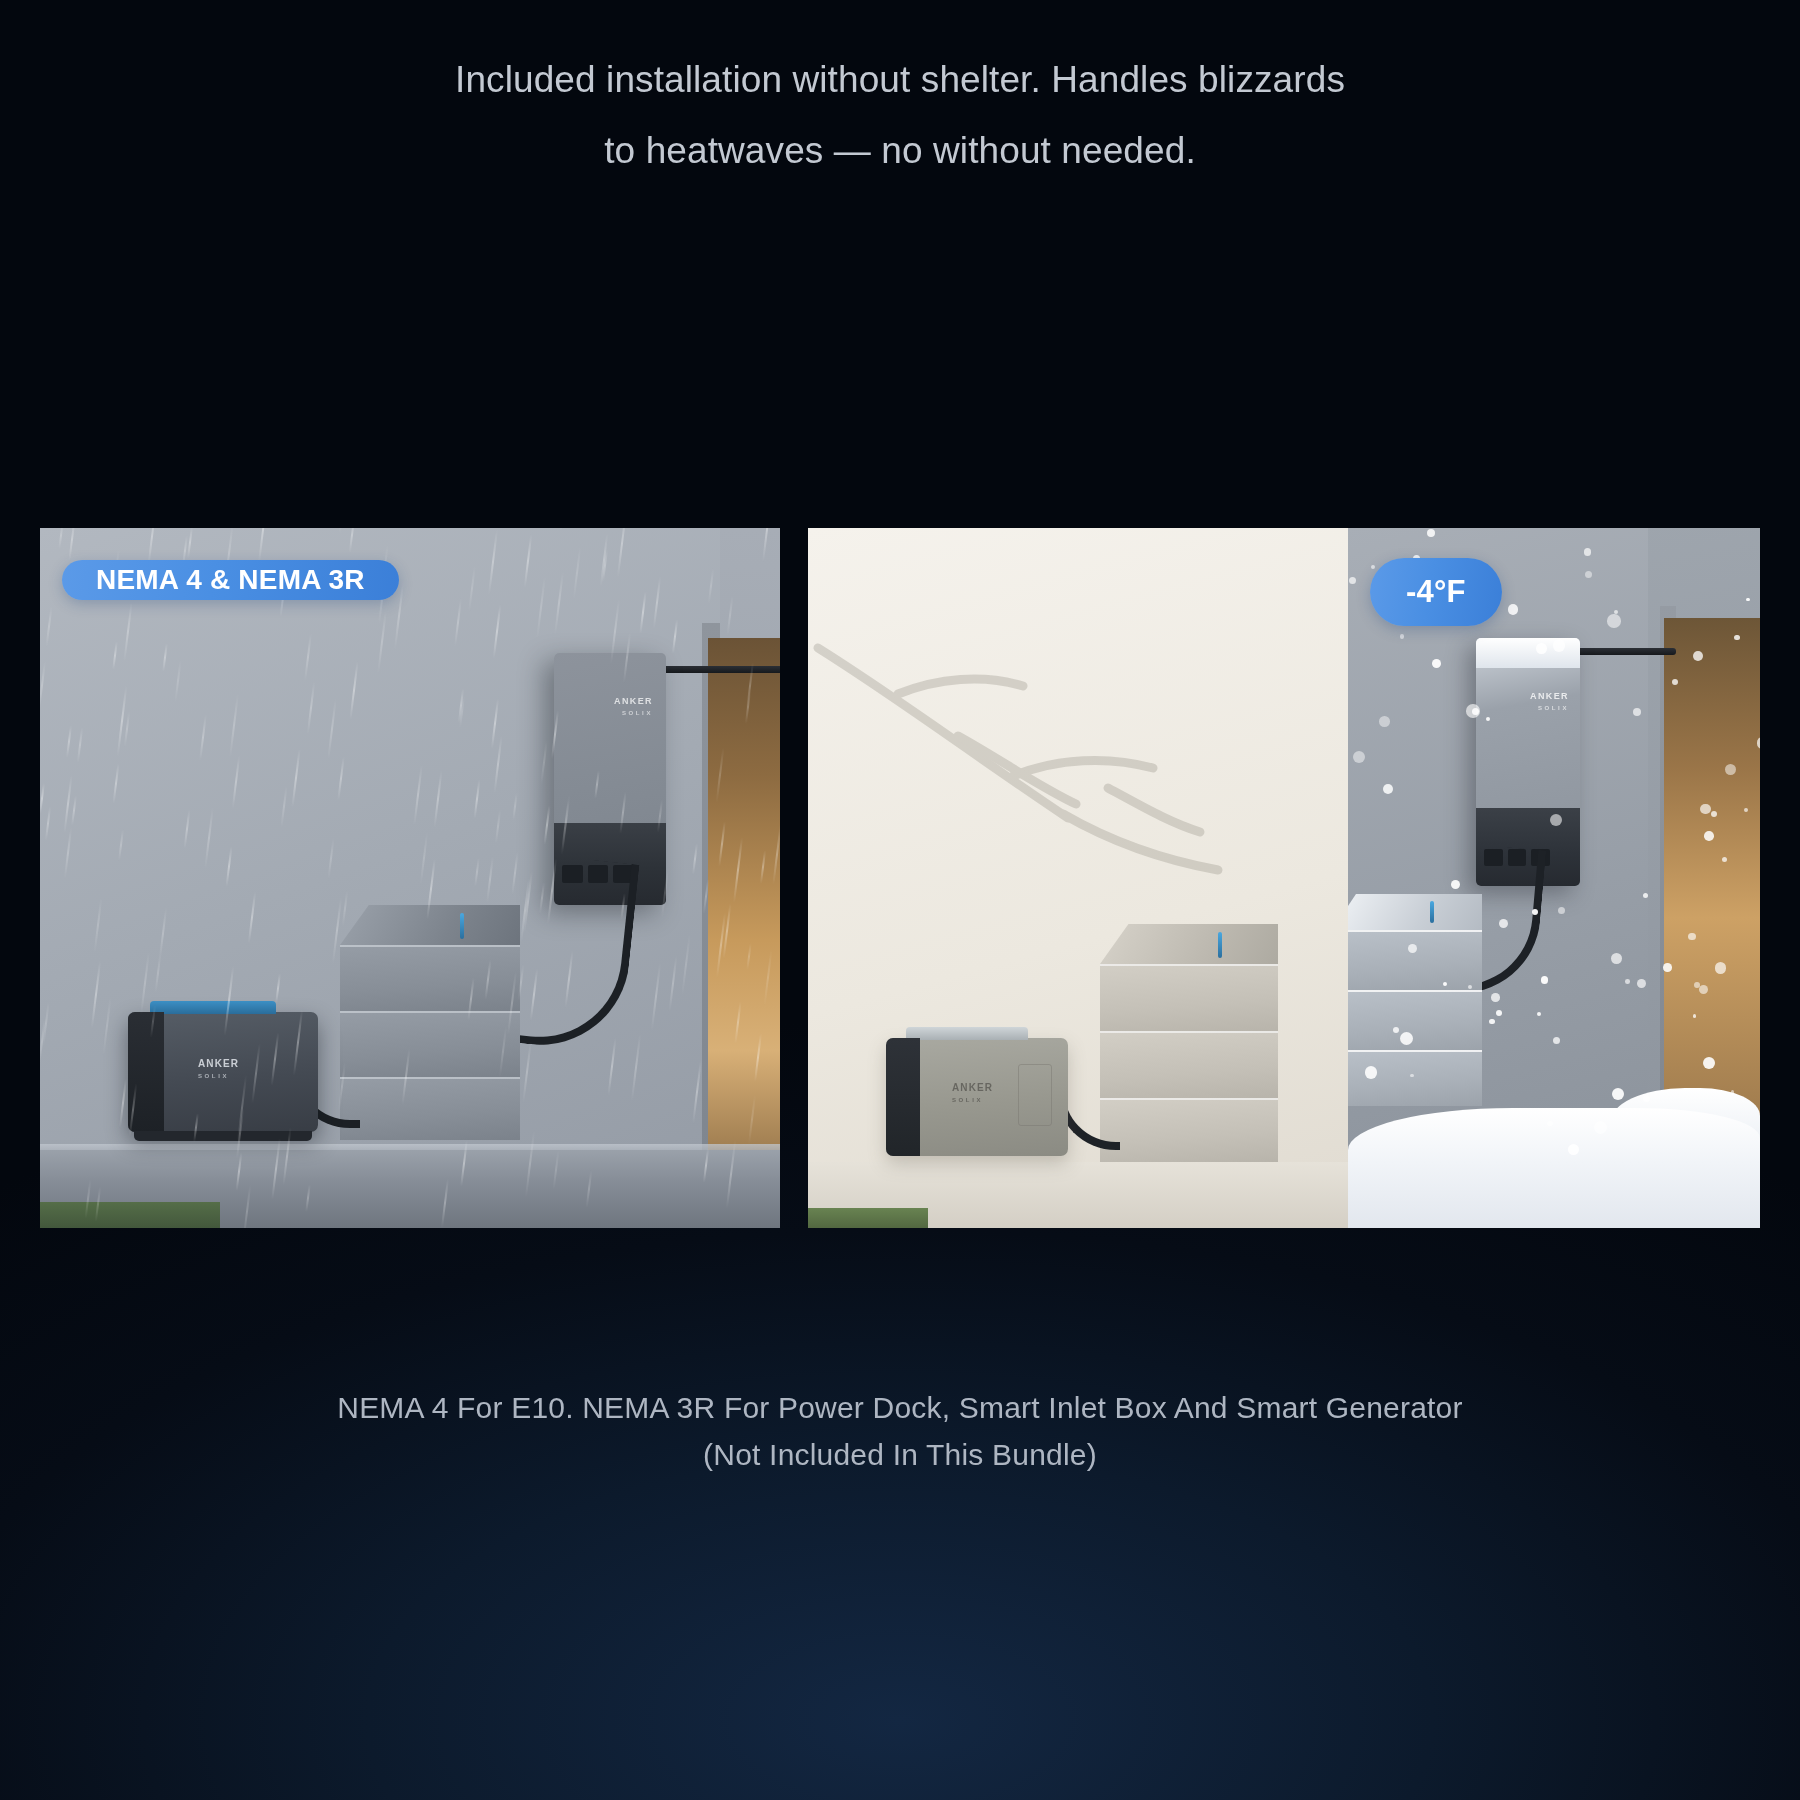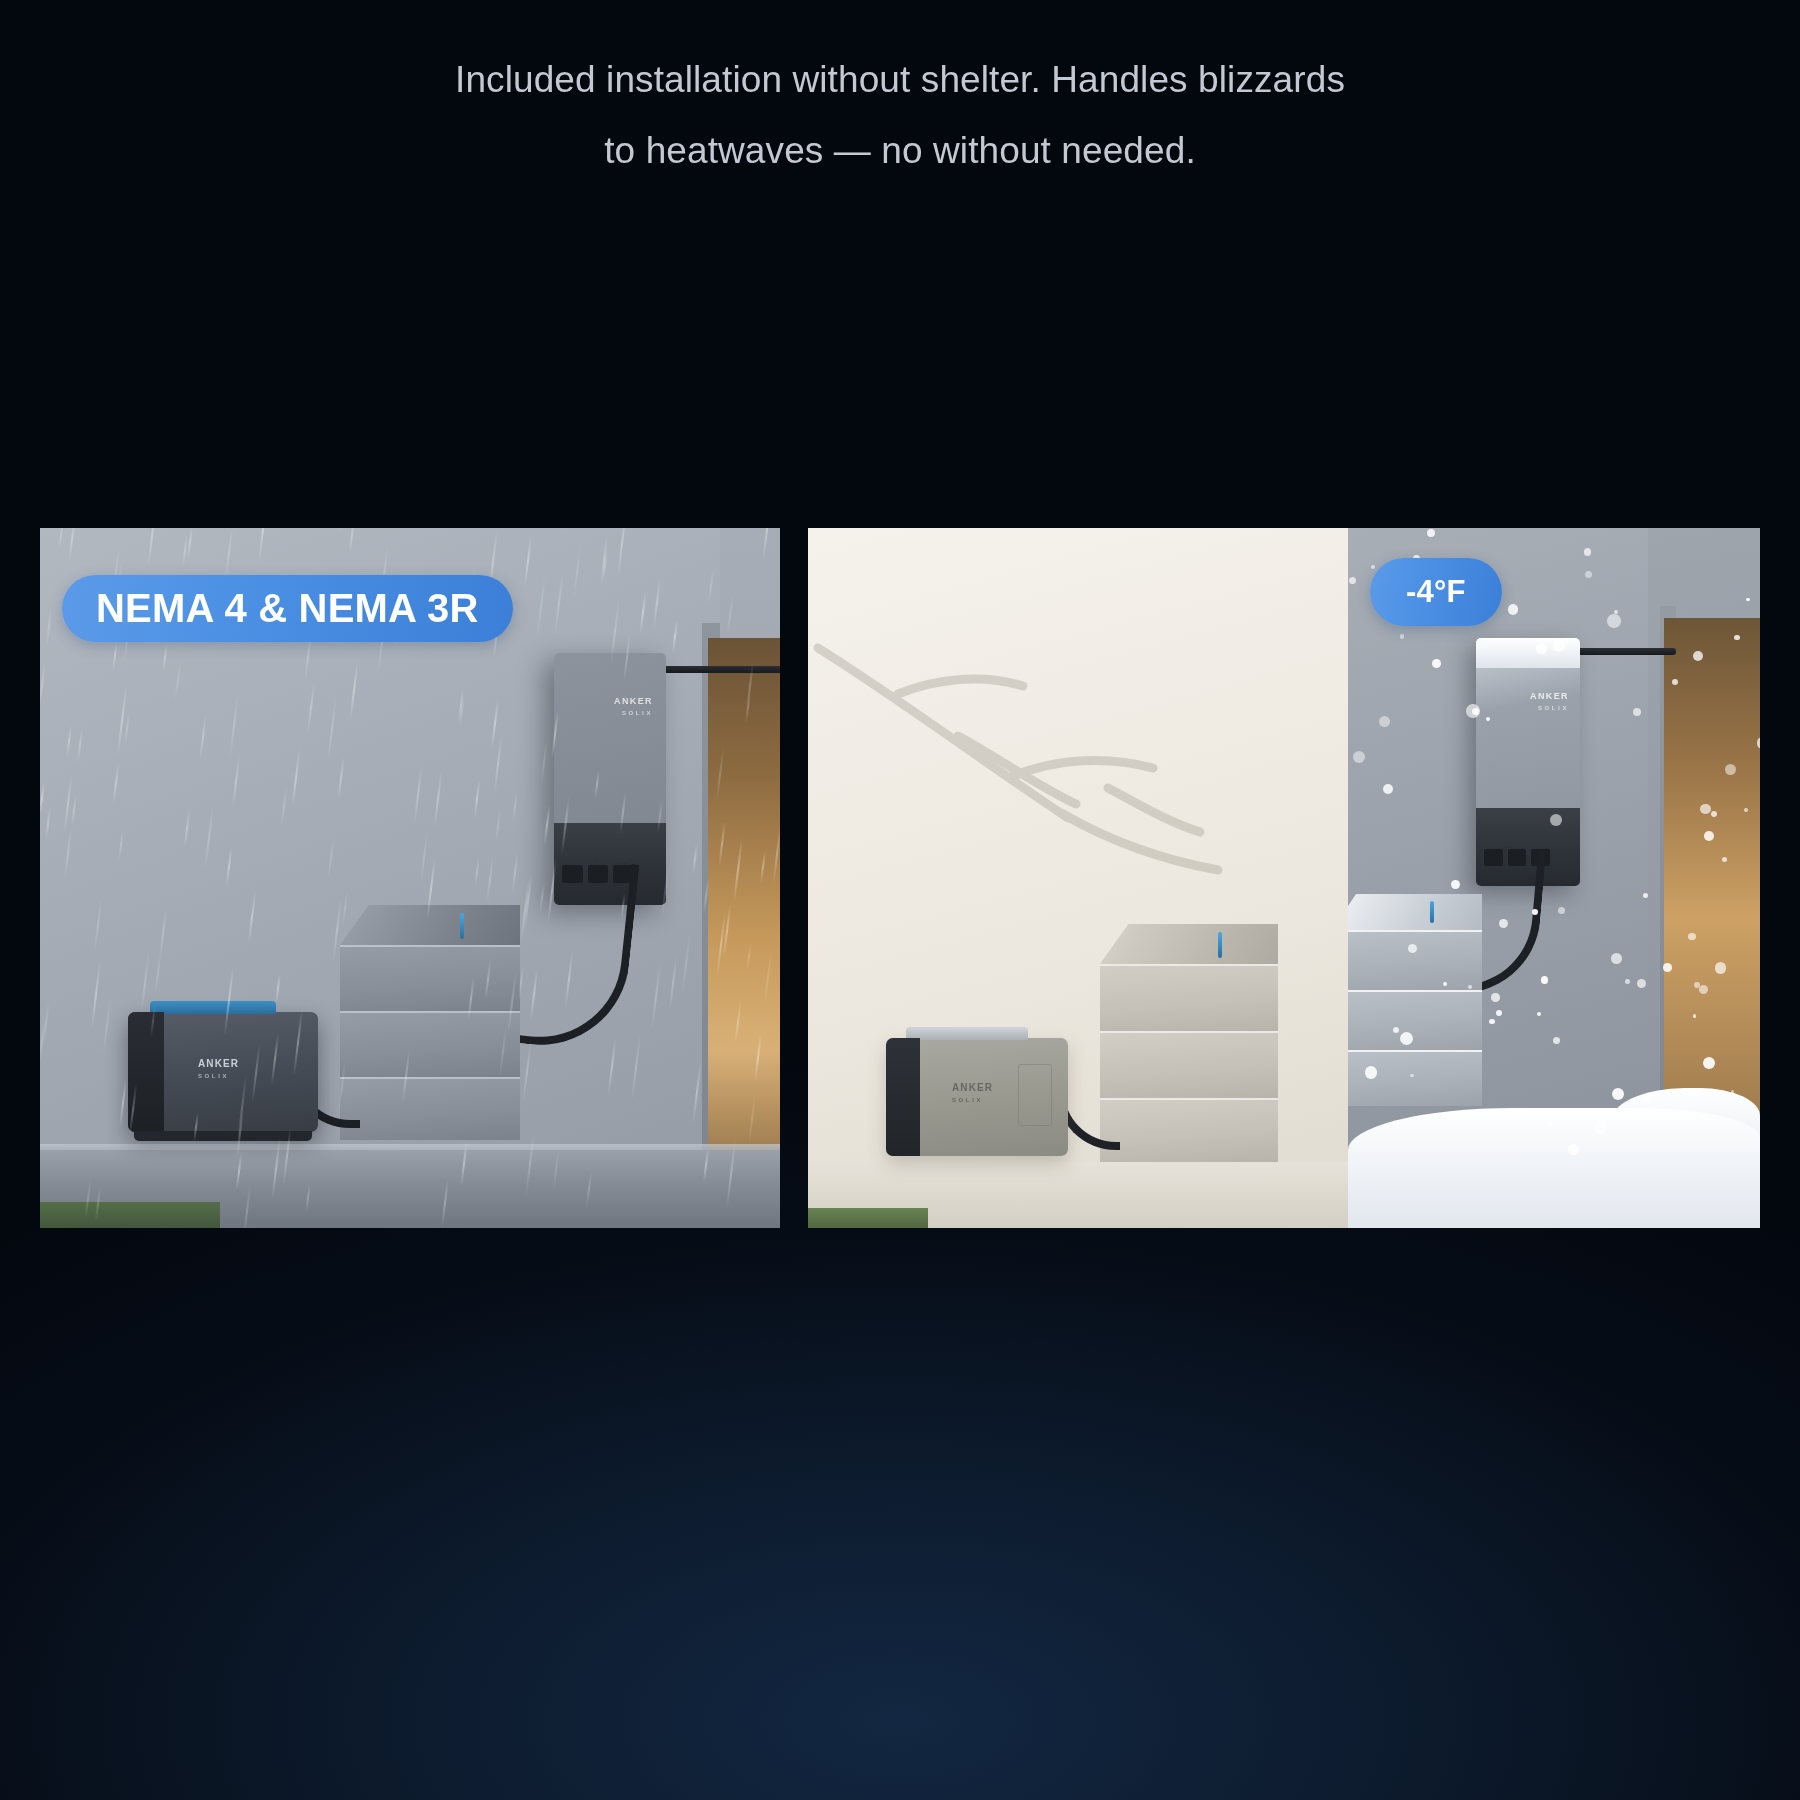--- a/index.html
+++ b/index.html
@@ -318,21 +318,21 @@
   .badge {
     position:absolute;
     display:flex; align-items:center; justify-content:center;
     color:#fff; font-weight:800;
     border-radius:999px;
     background:linear-gradient(100deg, #5b9ae8 0%, #4a8fe3 45%, #3b7fd8 100%);
     box-shadow:0 4px 14px rgba(20,60,120,.25);
     text-align:center;
     letter-spacing:0.2px;
   }
-  .badge-nema      { left:22px; top:47px; padding:11px 34px; font-size:40px; }
+  .badge-nema      { left:22px; top:32px; padding:4px 34px; font-size:28px; }
   .badge-heat      { left:24px; top:30px; padding:20px 30px; font-size:31px; line-height:1.28; width:268px; }
   .badge-cold      { left:22px; top:30px; padding:16px 36px; font-size:31px; }
 
   
   .footer {
     position:absolute; left:0; bottom:0; width:1800px;
     text-align:center; padding-bottom:322px;
   }
   .footer p {
     font-size:30px; font-weight:400; color:#aeb6c2; line-height:1.55; letter-spacing:.2px;
@@ -709,14 +709,18 @@
               <i style="left:59.6px;top:416.1px;width:9.3px;height:9.3px;opacity:0.71"></i>
               <i style="left:408.5px;top:209.2px;width:11.4px;height:11.4px;opacity:0.69"></i>
             </div>
         </div>
         <div class="badge badge-cold">-4°F</div>
       </div>
 
     </div>
   </div>
 
+  <div class="footer">
+    <p>NEMA 4 For E10. NEMA 3R For Power Dock, Smart Inlet Box And Smart Generator</p>
+    <p>(Not Included In This Bundle)</p>
+  </div>
 
 </div>
 
 </body></html>

